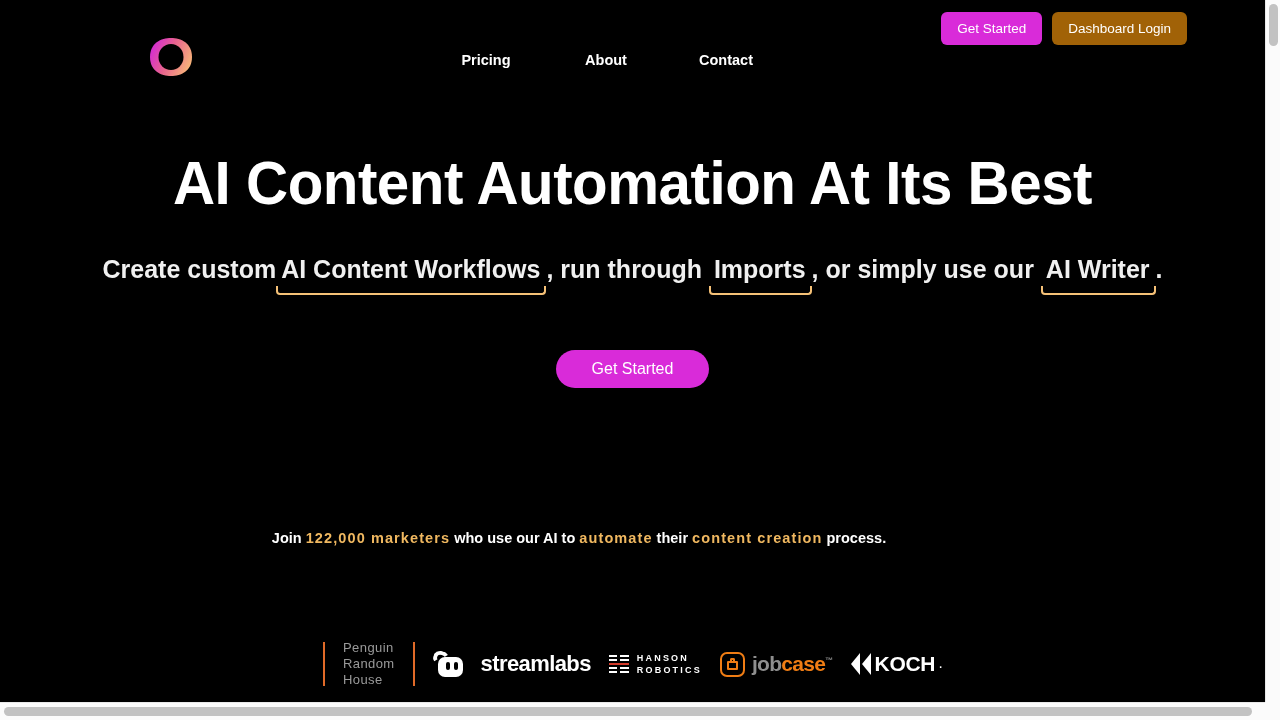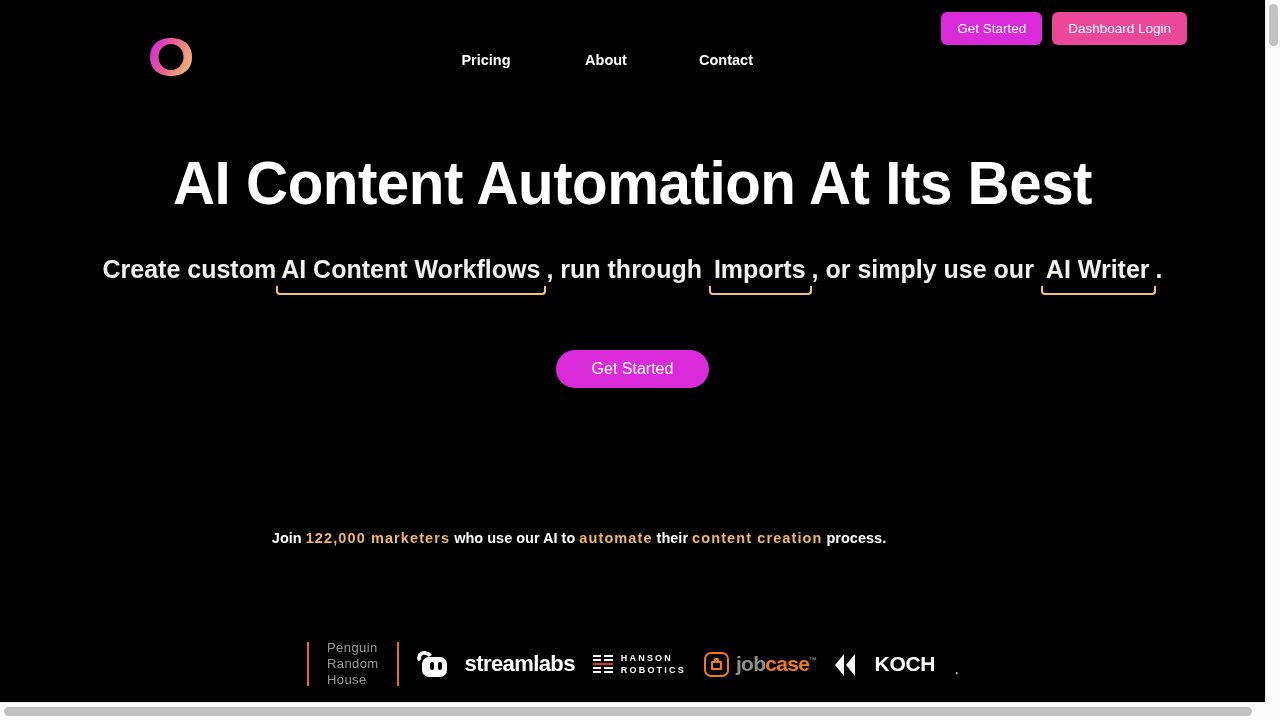--- a/index.html
+++ b/index.html
@@ -83,21 +83,21 @@
     font-size: 13.5px;
     font-family: "Liberation Sans", sans-serif;
     color: #ffffff;
     padding: 0 16px;
     height: 33px;
     line-height: 33px;
     cursor: pointer;
     white-space: nowrap;
   }
   .btn-magenta { background: #d92bd9; }
-  .btn-peach   { background: #ec4899; }
+  .btn-peach   { background: #a16207; }
 
   
   #hero {
     position: absolute;
     left: 0; top: 150px;
     width: 1265px;
     text-align: center;
   }
   .hero-title {
     margin: 0;
@@ -262,21 +262,21 @@
     border: 2px solid #f07d14;
     border-bottom: none;
     border-radius: 2px 2px 0 0;
   }
   .jc-text { font-size: 21px; font-weight: bold; letter-spacing: -0.7px; }
   .jc-job { color: #8e8e8e; }
   .jc-case-t { color: #f07d14; }
   .jc-tm { color: #8e8e8e; font-size: 8px; vertical-align: super; font-weight: bold; }
 
   
-  .koch { display: flex; align-items: flex-end; gap: 20px; }
+  .koch { display: flex; align-items: center; gap: 4px; }
   .koch-mark { display: flex; gap: 2px; }
   .koch-tri {
     width: 0; height: 0;
     border-top: 11px solid transparent;
     border-bottom: 11px solid transparent;
     border-right: 9px solid #ffffff;
   }
   .koch-text {
     color: #ffffff;
     font-size: 21px;

